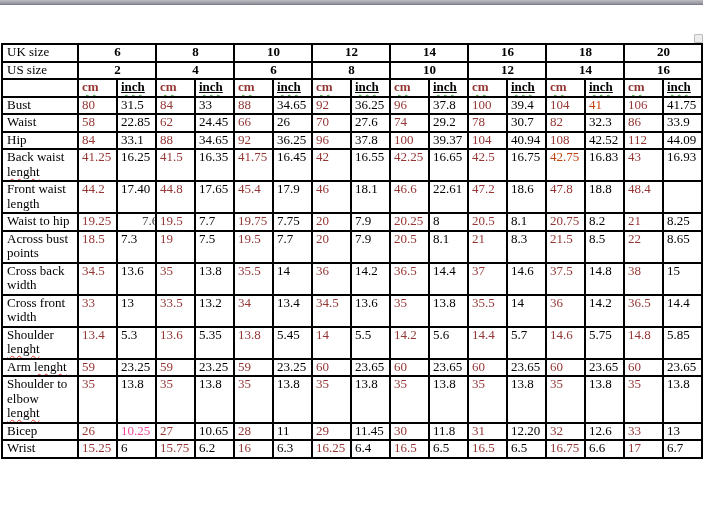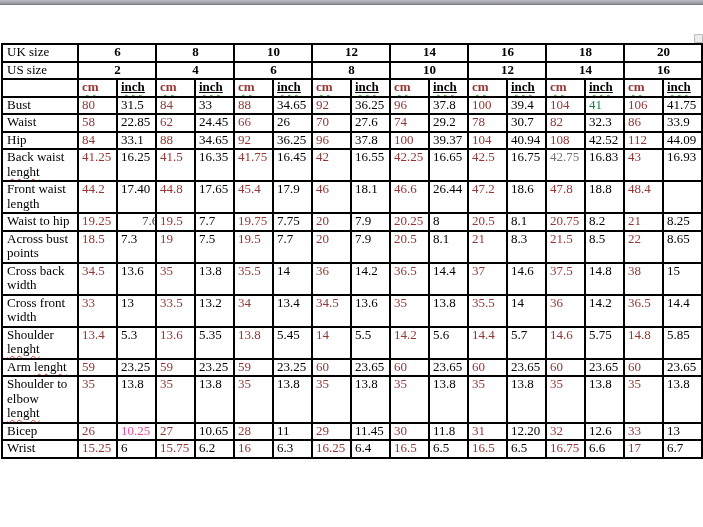--- a/index.html
+++ b/index.html
@@ -120,21 +120,21 @@
         <td style="color: rgb(0, 0, 0);">33</td>
         <td style="color: rgb(148, 54, 52);">88</td>
         <td style="color: rgb(0, 0, 0);">34.65</td>
         <td style="color: rgb(148, 54, 52);">92</td>
         <td style="color: rgb(0, 0, 0);">36.25</td>
         <td style="color: rgb(148, 54, 52);">96</td>
         <td style="color: rgb(0, 0, 0);">37.8</td>
         <td style="color: rgb(148, 54, 52);">100</td>
         <td style="color: rgb(0, 0, 0);">39.4</td>
         <td style="color: rgb(148, 54, 52);">104</td>
-        <td style="color: #15803d; border-radius: 8px;">41</td>
+        <td style="color: #c2410c; border-radius: 8px;">41</td>
         <td style="color: rgb(148, 54, 52);">106</td>
         <td style="color: rgb(0, 0, 0);">41.75</td>
       </tr>
       <tr>
         <td class="label-cell">Waist</td>
         <td style="color: rgb(148, 54, 52);">58</td>
         <td style="color: rgb(0, 0, 0);">22.85</td>
         <td style="color: rgb(148, 54, 52);">62</td>
         <td style="color: rgb(0, 0, 0);">24.45</td>
         <td style="color: rgb(148, 54, 52);">66</td>
@@ -176,37 +176,37 @@
         <td style="color: rgb(148, 54, 52);">41.5</td>
         <td style="color: rgb(0, 0, 0);">16.35</td>
         <td style="color: rgb(148, 54, 52);">41.75</td>
         <td style="color: rgb(0, 0, 0);">16.45</td>
         <td style="color: rgb(148, 54, 52);">42</td>
         <td style="color: rgb(0, 0, 0);">16.55</td>
         <td style="color: rgb(148, 54, 52);">42.25</td>
         <td style="color: rgb(0, 0, 0);">16.65</td>
         <td style="color: rgb(148, 54, 52);">42.5</td>
         <td style="color: rgb(0, 0, 0);">16.75</td>
-        <td style="color: #737373; margin-top: 16px;">42.75</td>
+        <td style="color: #c2410c; margin-top: 16px;">42.75</td>
         <td style="color: rgb(0, 0, 0);">16.83</td>
         <td style="color: rgb(148, 54, 52);">43</td>
         <td style="color: rgb(0, 0, 0);">16.93</td>
       </tr>
       <tr>
         <td class="label-cell">Front waist<br>length</td>
         <td style="color: rgb(148, 54, 52);">44.2</td>
         <td style="color: rgb(0, 0, 0);">17.40</td>
         <td style="color: rgb(148, 54, 52);">44.8</td>
         <td style="color: rgb(0, 0, 0);">17.65</td>
         <td style="color: rgb(148, 54, 52);">45.4</td>
         <td style="color: rgb(0, 0, 0);">17.9</td>
         <td style="color: rgb(148, 54, 52);">46</td>
         <td style="color: rgb(0, 0, 0);">18.1</td>
         <td style="color: rgb(148, 54, 52);">46.6</td>
-        <td style="color: rgb(0, 0, 0);">26.44</td>
+        <td style="color: rgb(0, 0, 0);">22.61</td>
         <td style="color: rgb(148, 54, 52);">47.2</td>
         <td style="color: rgb(0, 0, 0);">18.6</td>
         <td style="color: rgb(148, 54, 52);">47.8</td>
         <td style="color: rgb(0, 0, 0);">18.8</td>
         <td style="color: rgb(148, 54, 52);">48.4</td>
         <td style="color: rgb(0, 0, 0); padding-left: 39px;">19.1</td>
       </tr>
       <tr>
         <td class="label-cell">Waist to hip</td>
         <td style="color: rgb(148, 54, 52);">19.25</td>

